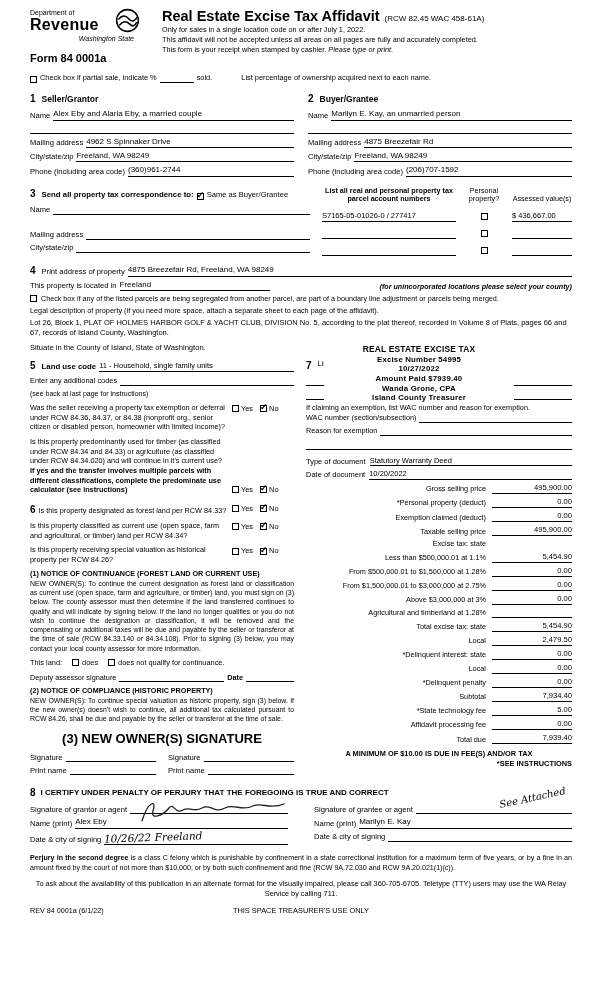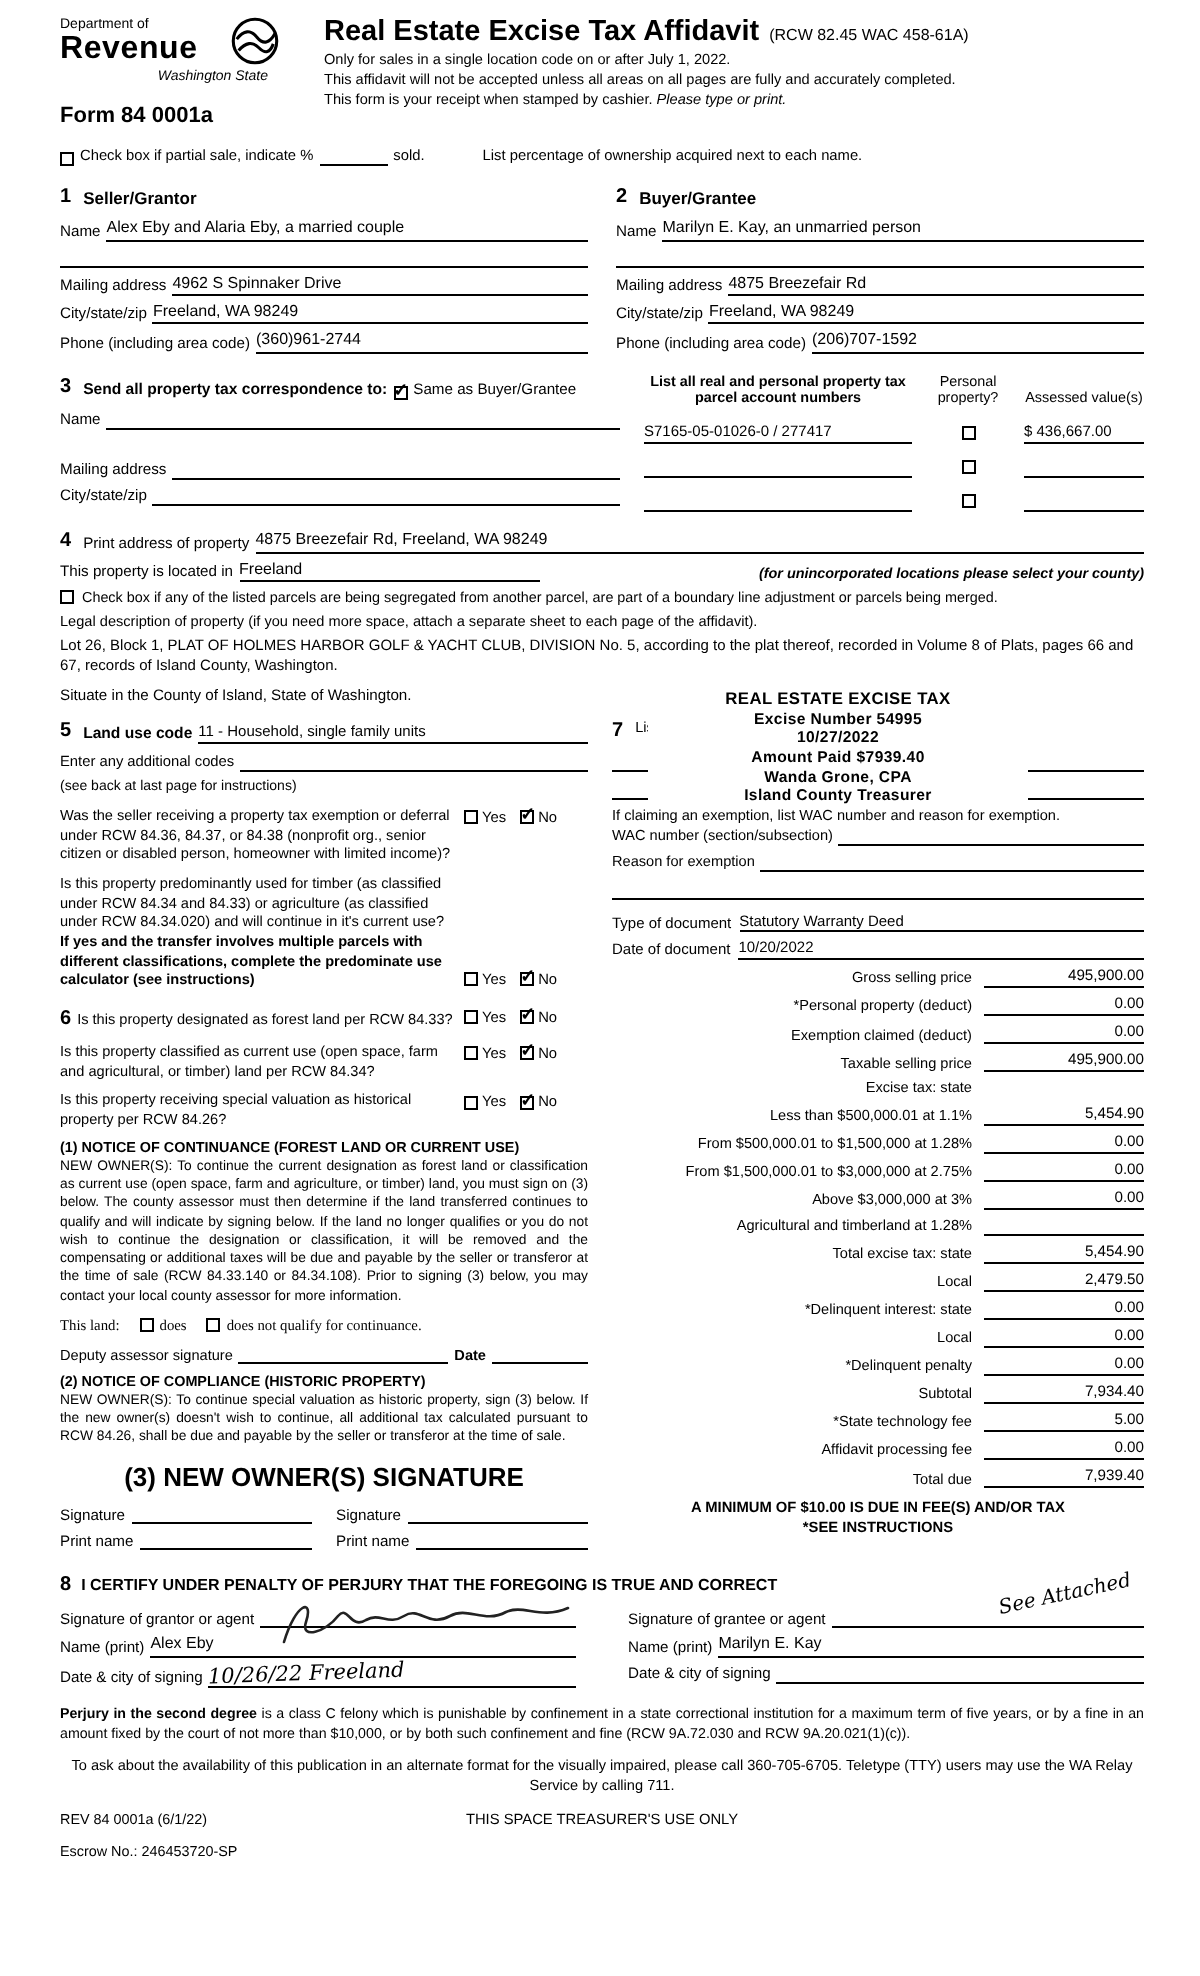--- a/index.html
+++ b/index.html
@@ -69,42 +69,42 @@
   .main2 { display:flex; gap:12px; margin-bottom:8px; }
   .mleft { flex:0 0 264px; min-width:0; }
   .mright { flex:1; position:relative; min-width:0; }
 
   .qrow { display:flex; gap:5px; margin:5px 0; align-items:flex-start; }
   .qtext { flex:1; font-size:7.3px; line-height:1.32; }
   .qyn { flex:0 0 62px; display:flex; gap:7px; font-size:7.4px; padding-top:1px; }
   .ynitem { display:flex; align-items:center; gap:2px; }
   .small { font-size:6.9px; line-height:1.34; text-align:justify; }
   .n-title { font-weight:bold; font-size:7.2px; margin-top:4px; }
-  .thisland { display:flex; gap:10px; align-items:center; font-size:7.4px; margin:5px 0;font-family:Liberation Serif, serif; }
+  .thisland { display:flex; gap:10px; align-items:center; font-size:7.4px; margin:5px 0; }
   .thisland .ti { display:flex; gap:3px; align-items:center; }
   .sighalf { display:flex; gap:12px; }
   .sighalf .frow { flex:1; }
 
   .note7 { font-size:7.3px; }
   .blankline { border-bottom:1px solid #000; height:11px; margin-bottom:3px; }
 
   
   .stamp { position:absolute; top:-16px; left:18px; width:190px; background:#fff; text-align:center; z-index:3; padding:1px 2px; }
   .stamp-line { font-size:7.8px; font-weight:bold; line-height:1.25; letter-spacing:.2px; }
   .stamp-line.big { font-size:8.4px; }
 
   
   .docrow { display:flex; align-items:flex-end; gap:4px; margin-bottom:3px; font-size:7.5px; }
   .docrow .fill { flex:1; }
   .tax-row { display:flex; align-items:flex-end; gap:6px; margin-bottom:3.2px; }
   .tax-label { flex:1; text-align:right; font-size:7.3px; }
   .tax-value { width:80px; border-bottom:1px solid #000; text-align:right; font-size:7.6px; min-height:9px; }
   .tax-row.nounder .tax-value { border-bottom:none; }
   .minnote { font-weight:bold; font-size:7.4px; text-align:center; margin-top:5px; }
-  .seenote { font-weight:bold; font-size:7.4px; text-align:center; }
+  .seenote { font-weight:bold; font-size:7.4px; text-align:right; }
 
   
   .sec8 { margin-bottom:4px; }
   .sec8-head { display:flex; align-items:center; gap:2px; margin-bottom:5px; }
   .sec8-head .cert { font-weight:bold; font-size:8px; }
   .sigcols { display:flex; gap:26px; }
   .sigcol { flex:1; position:relative; }
   .sigfield { position:relative; }
   .sig-svg { position:absolute; left:8px; bottom:-16px; overflow:visible; z-index:2; }
   .hand { font-family:"DejaVu Serif", serif; font-style:italic; font-size:10.5px; display:inline-block; transform:rotate(-2deg); line-height:1; }
@@ -566,16 +566,15 @@
     </div>
   </div>
 
   <div>
     <p class="perjury"><span class="bold">Perjury in the second degree</span><span> is a class C felony which is punishable by confinement in a state correctional institution for a maximum term of five years, or by a fine in an amount fixed by the court of not more than $10,000, or by both such confinement and fine (RCW 9A.72.030 and RCW 9A.20.021(1)(c)).</span></p>
     <p class="altformat">To ask about the availability of this publication in an alternate format for the visually impaired, please call 360-705-6705. Teletype (TTY) users may use the WA Relay Service by calling 711.</p>
     <div class="revrow">
       <span class="rev-left">REV 84 0001a (6/1/22)</span>
       <span class="rev-center">THIS SPACE TREASURER'S USE ONLY</span>
     </div>
-    <div class="escrow">Escrow No.: 246453720-SP</div>
   </div>
 
 </div>
 
 </body></html>

